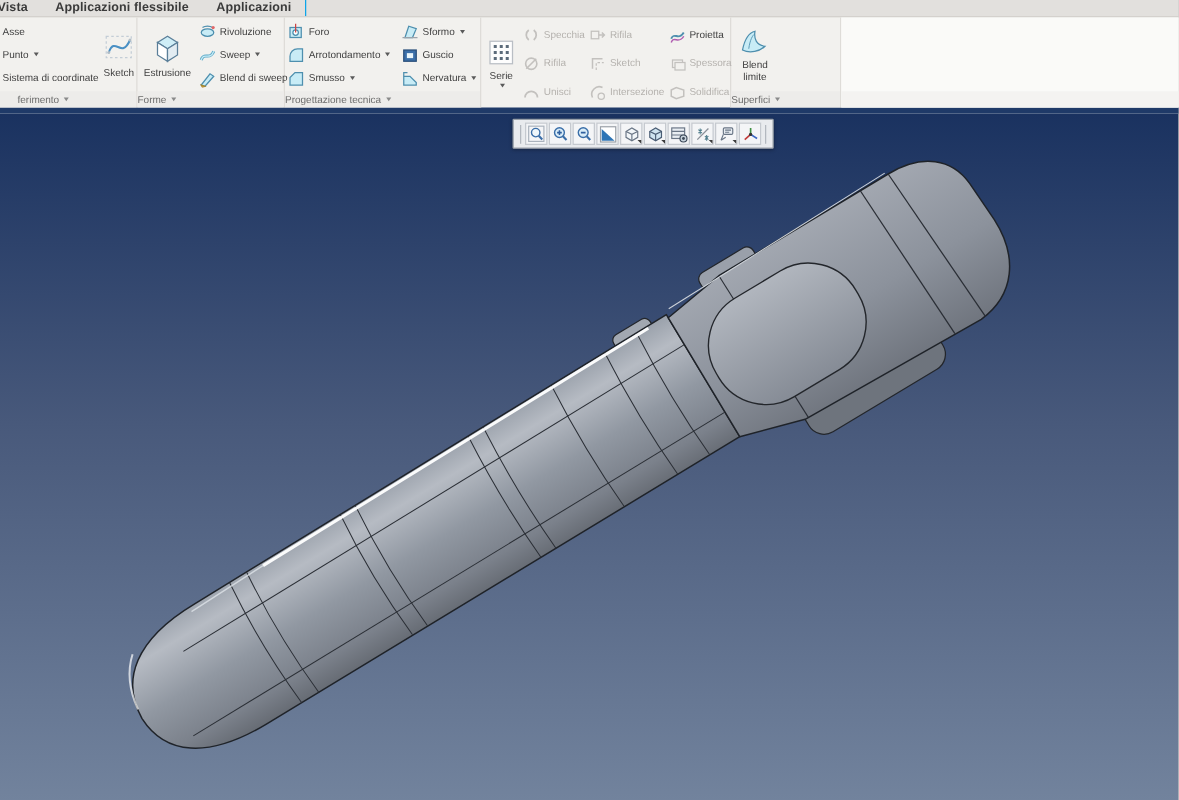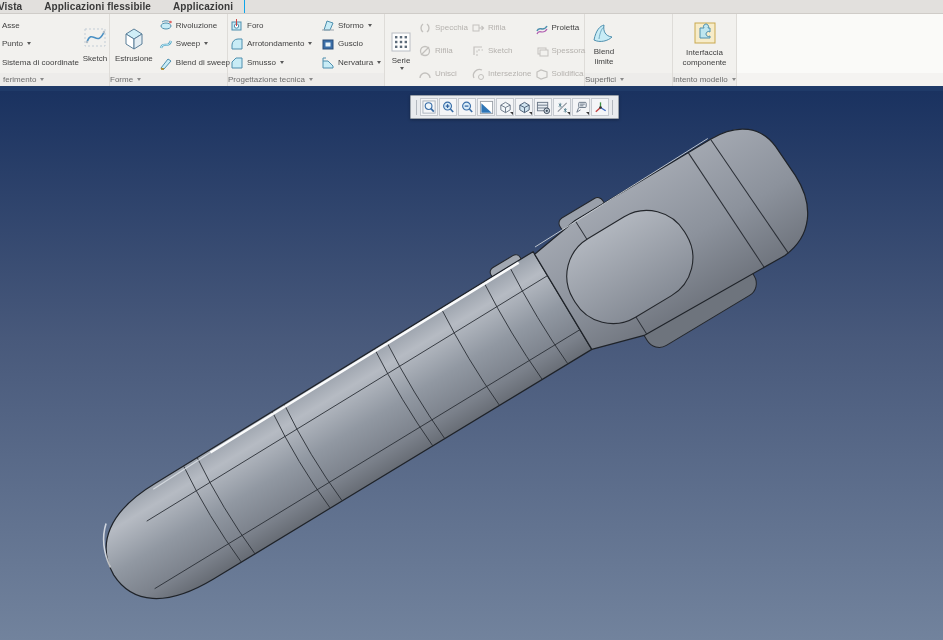--- a/index.html
+++ b/index.html
@@ -11,21 +11,21 @@
   .tab{padding:0 11px;display:flex;align-items:center;font-weight:700;letter-spacing:.1px;cursor:default}
   .tab-vista{margin-left:-13px}
   .tab-app{border-right:1px solid #0ea5e9}
 
   
   .ribbon{display:flex;height:72px;background:#f2f1ee}
   .rgroup{display:flex;flex-direction:column;border-right:1px solid #dedcd8;box-sizing:border-box;flex:0 0 auto}
   .rfill{flex:1 1 auto;background:#fafaf8;display:flex;flex-direction:column}
   .gbody{flex:1;display:flex;align-items:stretch;padding:1px 2px 0 2px;gap:3px}
   .glabel{height:13px;display:flex;align-items:center;gap:3px;font-size:8px;color:#6d6d6d;background:#edecea;white-space:nowrap}
-  .glabel.left{justify-content:flex-start;padding-left:3px}
+  .glabel.left{justify-content:flex-start;padding-left:14px}
   .stack{display:flex;flex-direction:column;justify-content:space-around;padding:1px 0}
   .sm{display:flex;align-items:center;gap:3px;height:13px;font-size:8px;color:#3f3f3f;cursor:default;white-space:nowrap}
   .sm .ic{width:14px;height:14px;display:flex;align-items:center;justify-content:center}
   .sm .ic svg{display:block}
   .lg{display:flex;flex-direction:column;align-items:center;justify-content:center;gap:2px;font-size:8px;color:#3f3f3f;padding:0 3px;text-align:center;cursor:default}
   .lg .lbl{line-height:8.5px;white-space:nowrap}
   .dd{width:0;height:0;border-left:2.5px solid transparent;border-right:2.5px solid transparent;border-top:3px solid #5a5a5a;margin-left:1px;flex:0 0 auto}
   .dis{color:#b5b2ae}
 
   .darkbar{height:5px;background:#1f3a68}
@@ -325,36 +325,20 @@
           <span class="lbl">Blend</span>
           <span class="lbl">limite</span>
         </div>
       </div>
       <div class="glabel">
           <span>Superfici</span>
           <span class="dd" style="border-top-color:#8a8a8a"></span>
         </div>
     </div>
 
-    <div class="rgroup" style="width:64px">
-      <div class="gbody" style="justify-content:center">
-        <div class="lg">
-          <span><svg width="24" height="24" viewBox="0 0 24 24">
-                <rect x="2" y="2" width="20" height="20" fill="#f7ecc9" stroke="#c9a94e"></rect>
-                <path d="M7,7 L11,7 A2.5 2.5 0 1 1 15,7 L17,7 L17,11 A2.5 2.5 0 1 0 17,15 L17,17 L7,17 Z" fill="#bfe6ef" stroke="#4e8fae"></path>
-              </svg></span>
-          <span class="lbl">Interfaccia</span>
-          <span class="lbl">componente</span>
-        </div>
-      </div>
-      <div class="glabel">
-          <span>Intento modello</span>
-          <span class="dd" style="border-top-color:#8a8a8a"></span>
-        </div>
-    </div>
 
     <div class="rfill">
         <div class="gbody"></div>
         <div class="glabel" style="background:#f4f3f1"></div>
       </div>
   </div>
 
   <div class="darkbar"></div>
 
   <div class="viewport">

